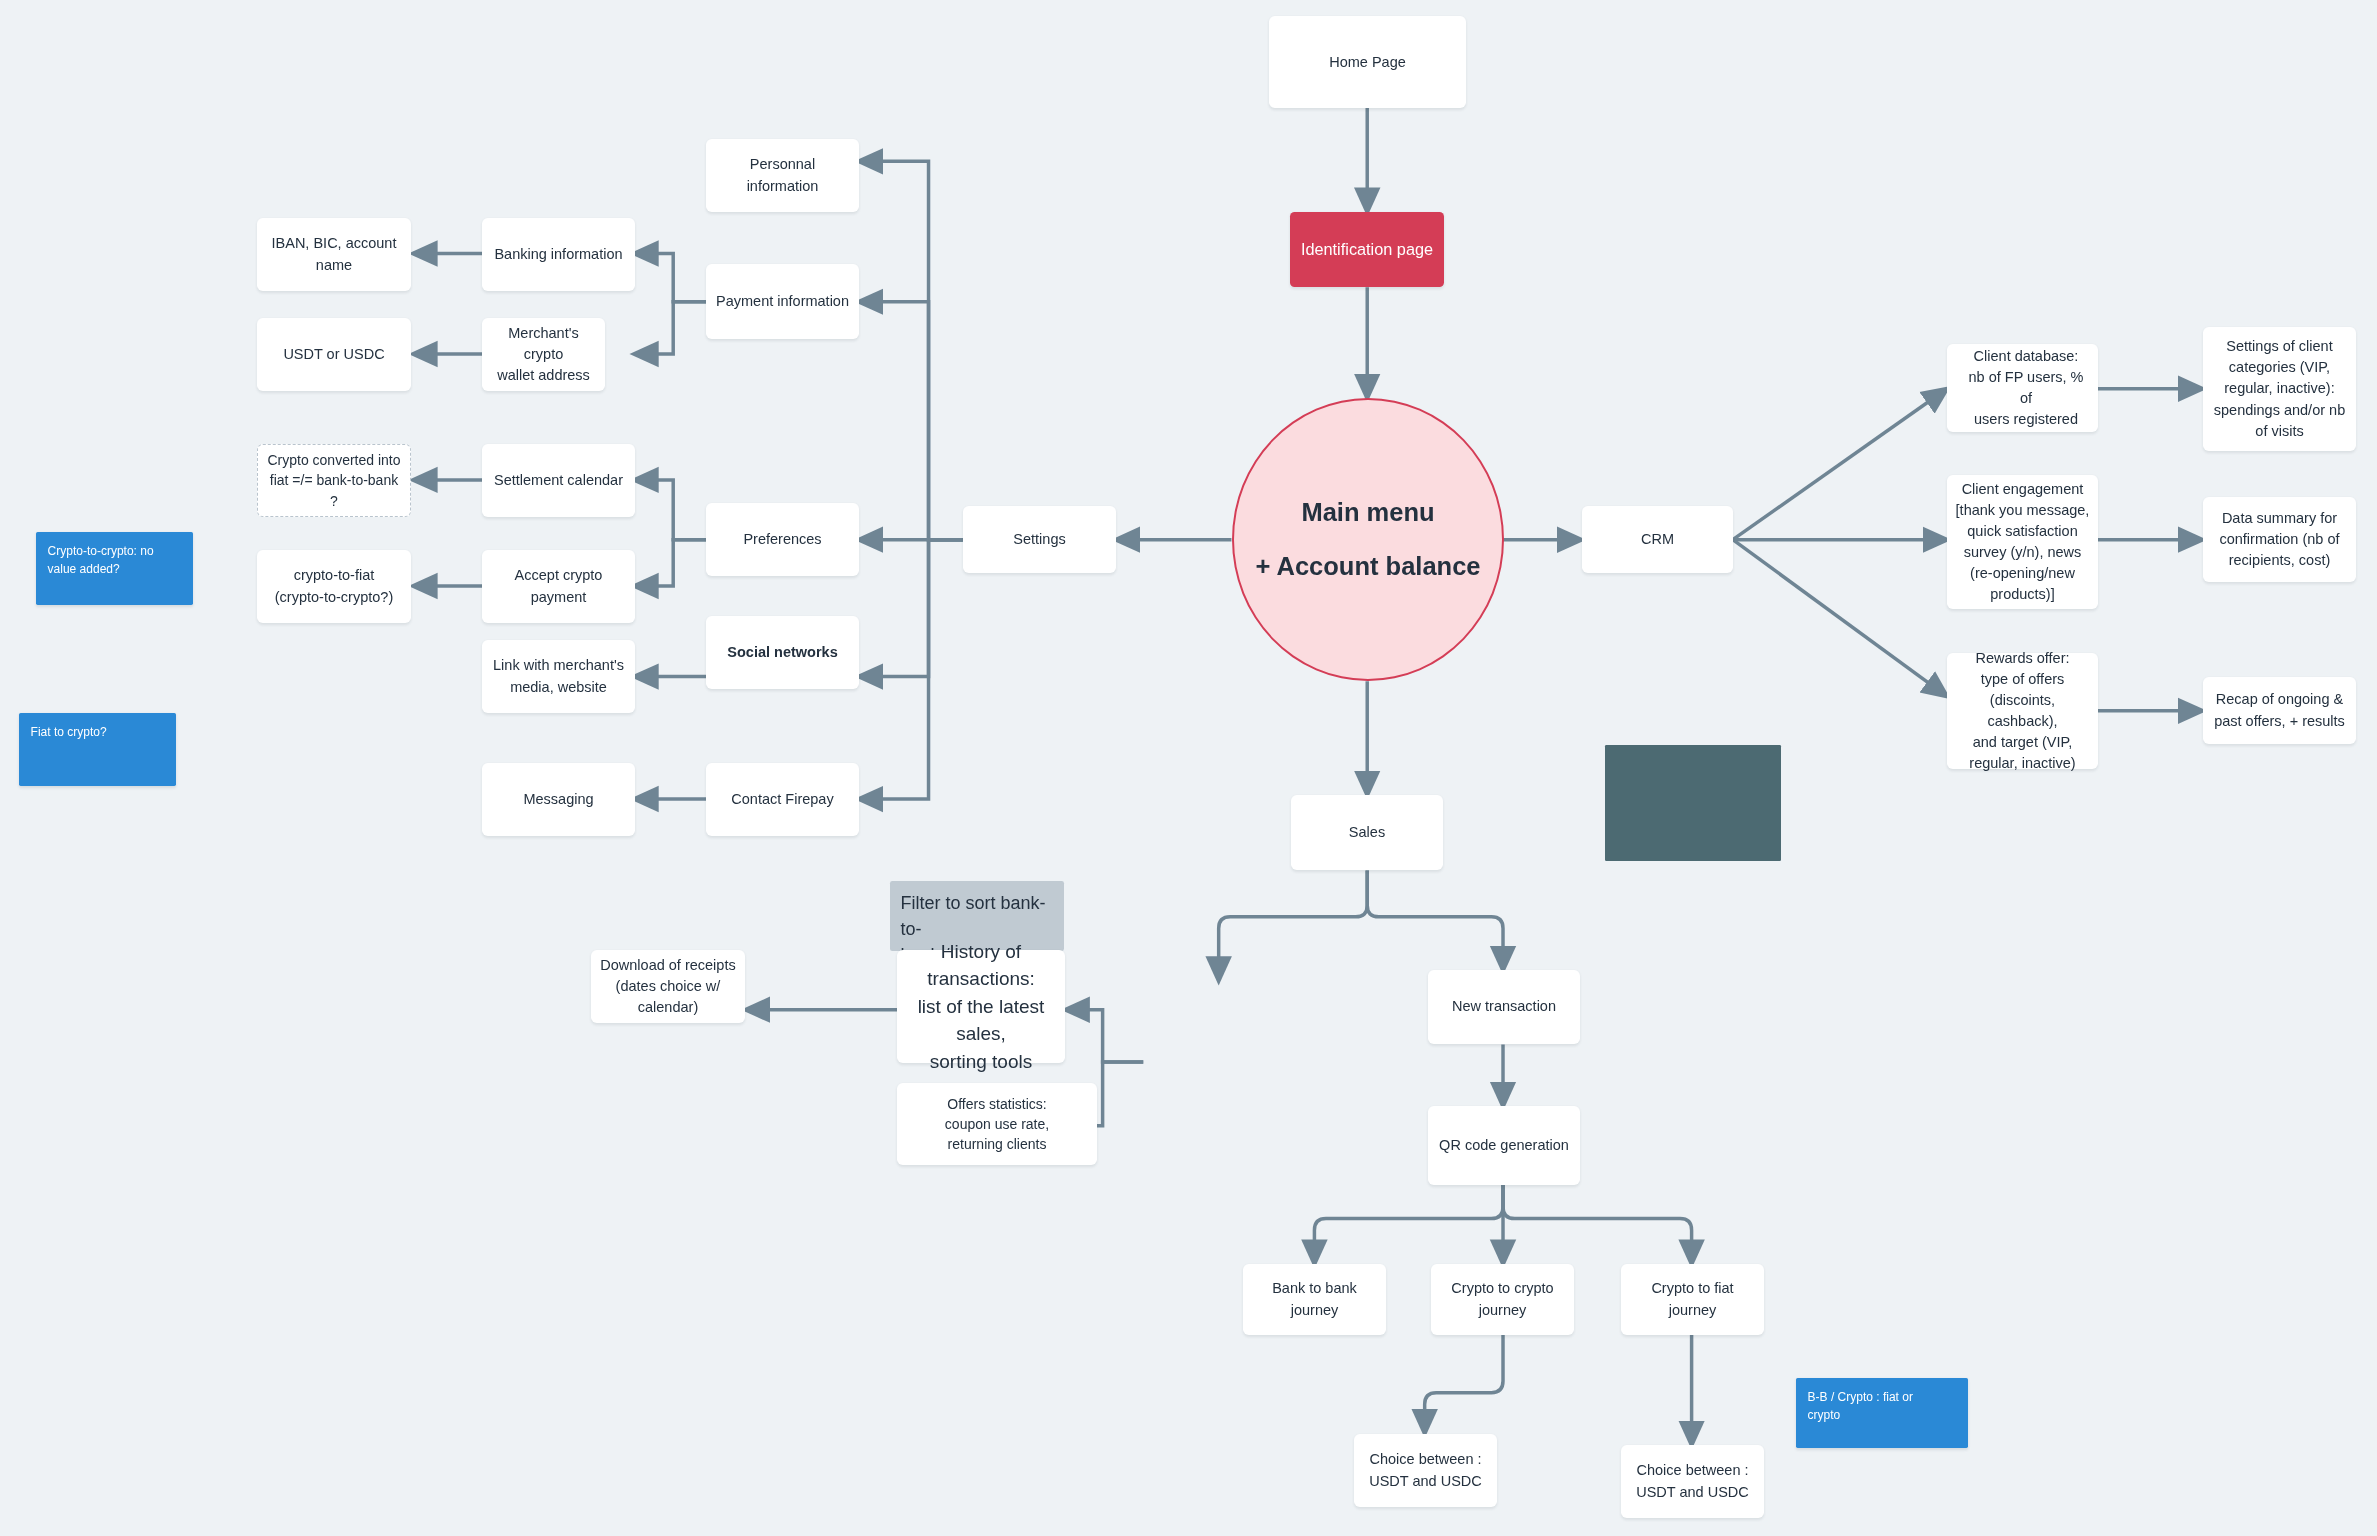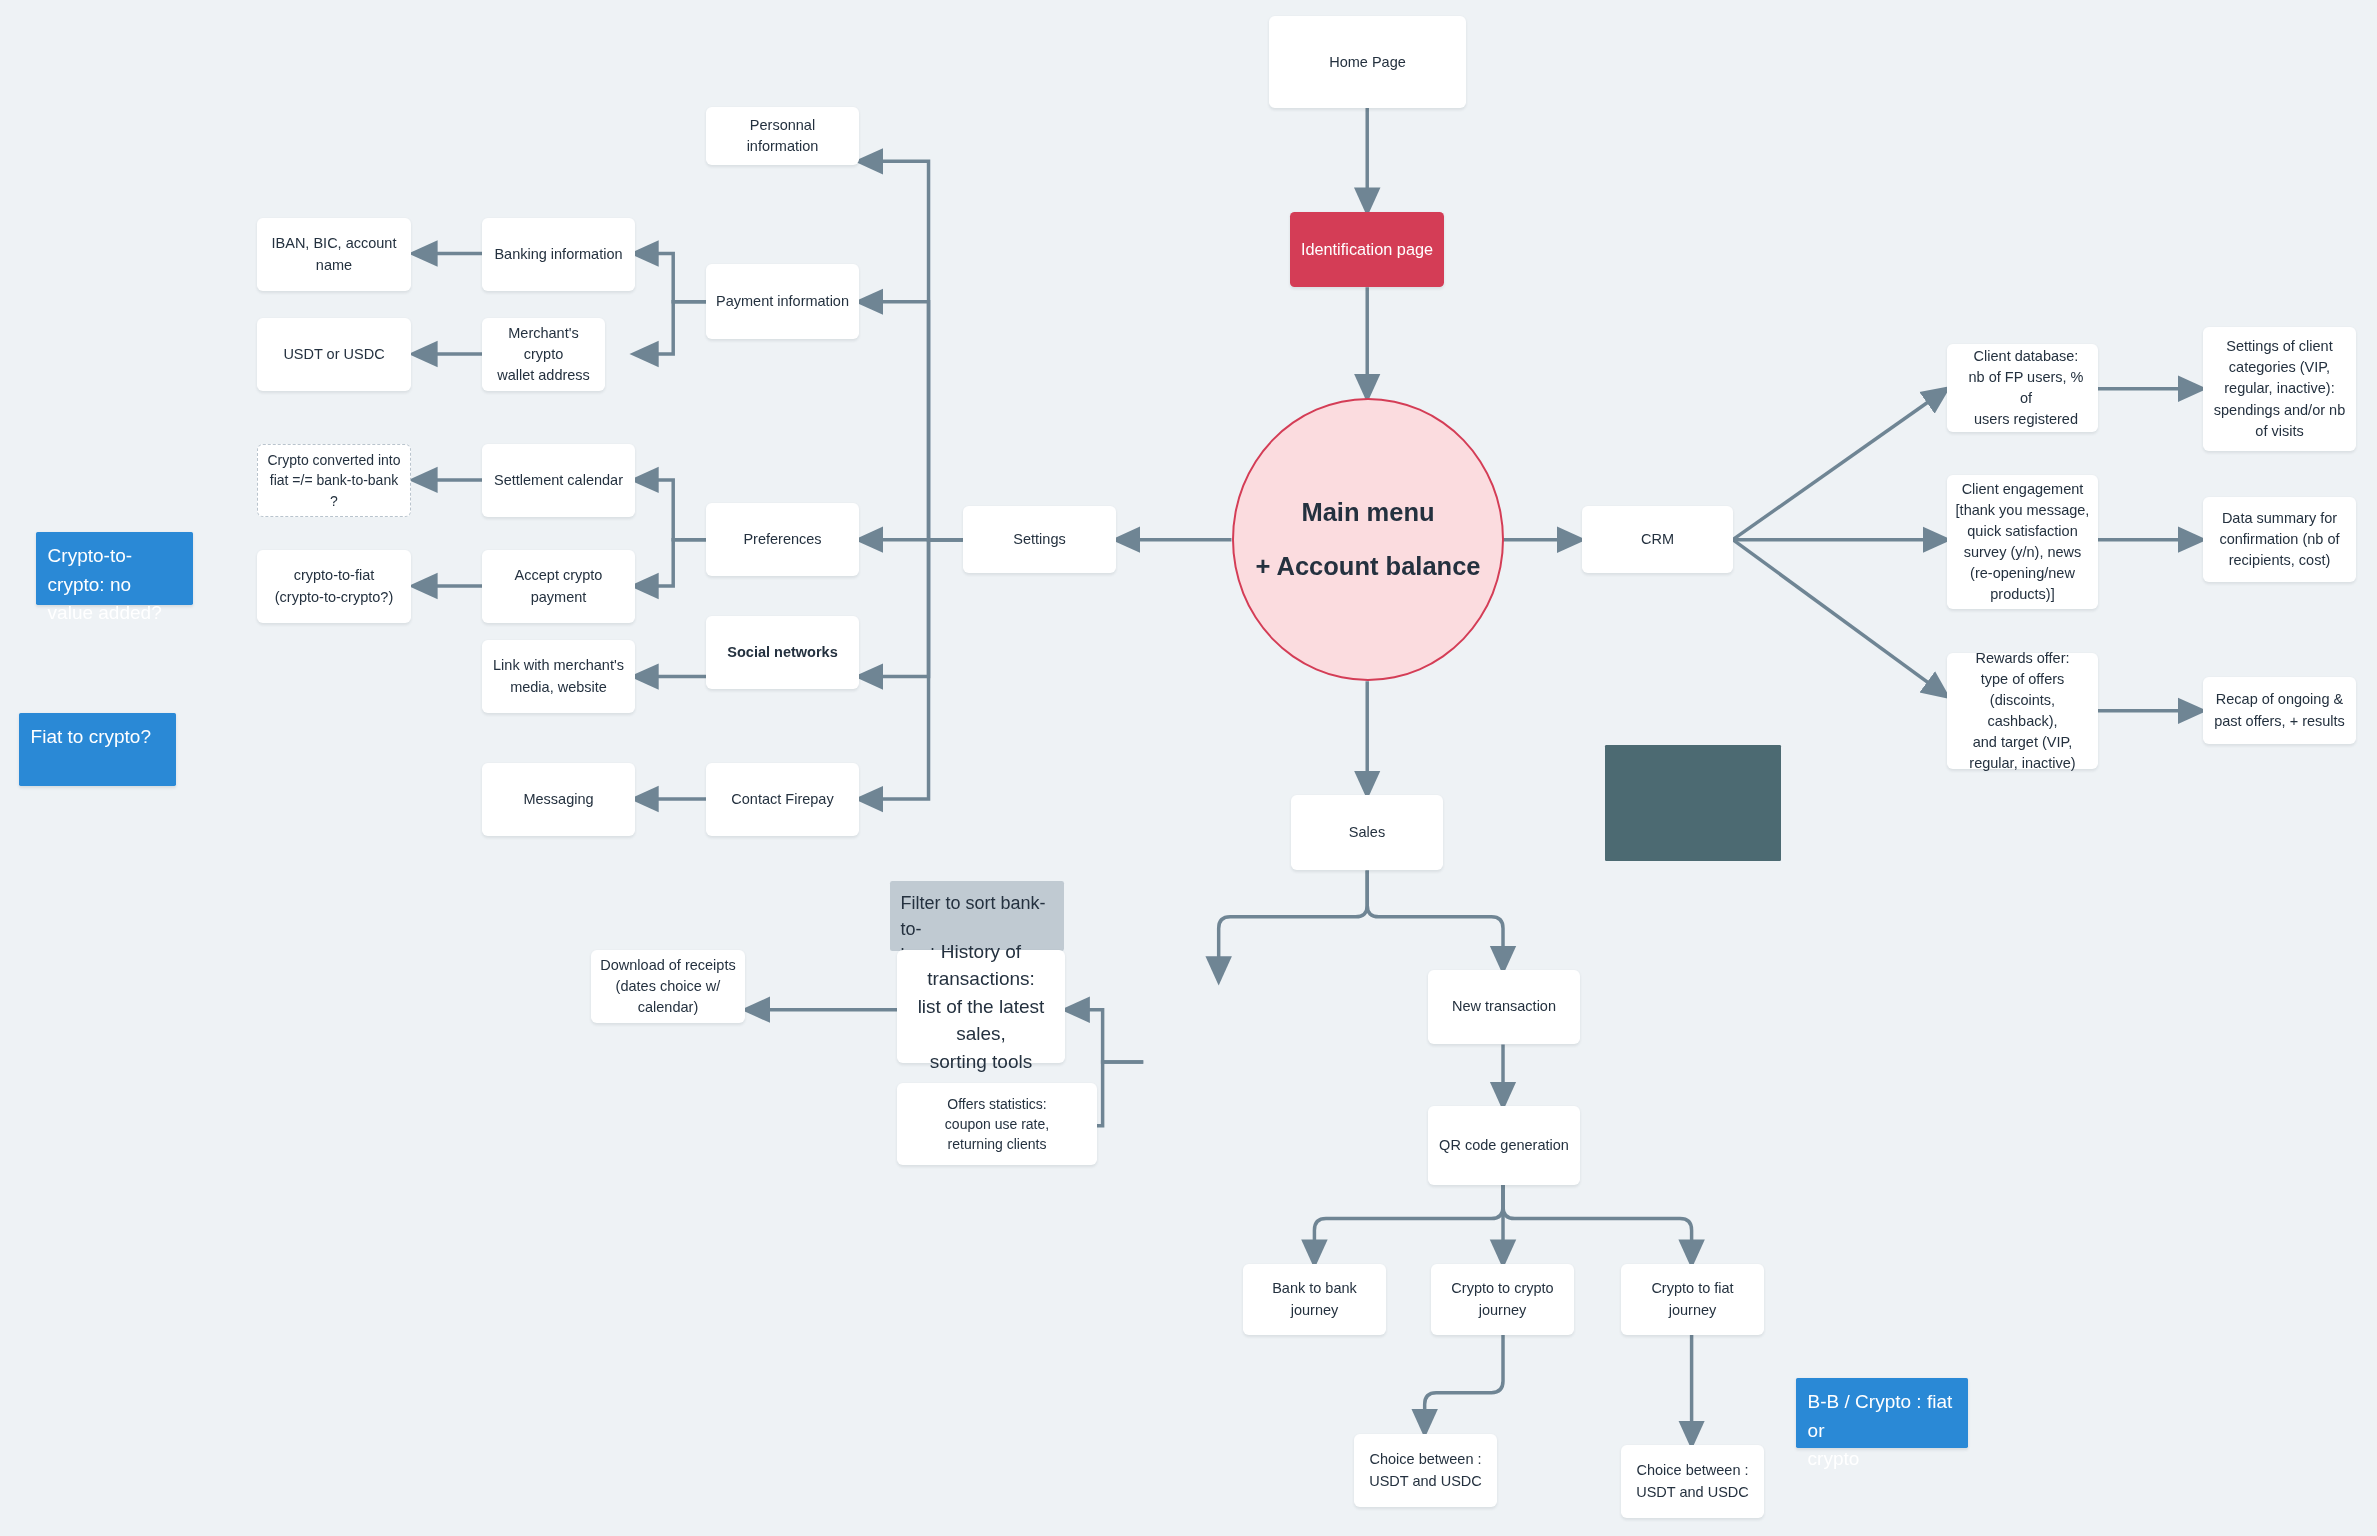--- a/index.html
+++ b/index.html
@@ -58,21 +58,21 @@
   }
   .node.teal {
     background: #4c6a72;
     border-radius: 1.2px;
     box-shadow: none;
   }
   .sticky {
     position: absolute;
     background: #2a89d6;
     color: #ffffff;
-    font-size: 19px;
+    font-size: 12px;
     line-height: 1.5;
     padding: 10.4px 11.6px;
     text-align: left;
     border-radius: 1.7px;
     box-shadow: 0 1.2px 2.9px rgba(40,55,70,0.12);
     z-index: 5;
     white-space: pre-line;
   }
   .ellipse {
     position: absolute;
@@ -171,21 +171,21 @@
 
   <div class="node red" style="left:1290px; top:212px; width:154px; height:75px;">Identification page</div>
 
   <div class="ellipse" style="left:1232px; top:398px; width:272px; height:283px;text-align:right;">
     <span class="l1">Main menu</span>
     <span class="l2">+ Account balance</span>
   </div>
 
   <div class="node" style="left:963px; top:506px; width:153px; height:67px;">Settings</div>
 
-  <div class="node" style="left:706px; top:107px; width:153px; height:58px;">Personnal
+  <div class="node" style="left:706px; top:139px; width:153px; height:73px;">Personnal
 information</div>
 
   <div class="node" style="left:706px; top:264px; width:153px; height:75px;">Payment information</div>
 
   <div class="node" style="left:482px; top:218px; width:153px; height:73px;">Banking information</div>
 
   <div class="node" style="left:257px; top:218px; width:154px; height:73px;">IBAN, BIC, account
 name</div>
 
   <div class="node" style="left:482px; top:318px; width:123px; height:73px;">Merchant's crypto

